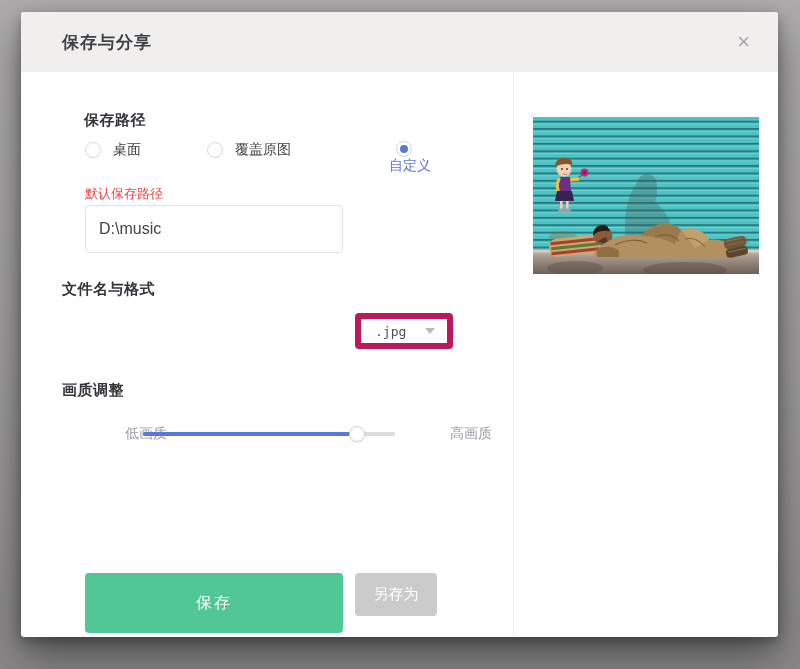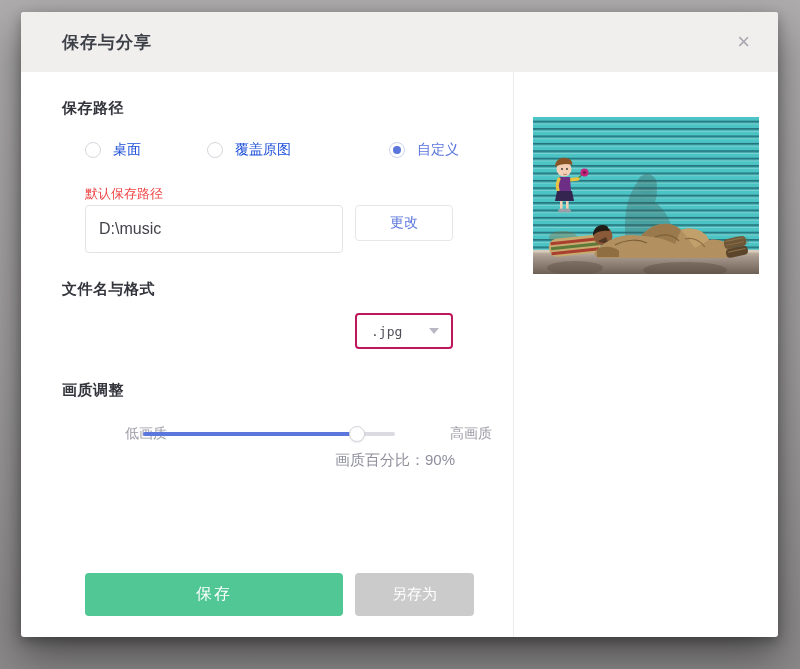--- a/index.html
+++ b/index.html
@@ -19,31 +19,31 @@
     display:flex; align-items:center; justify-content:space-between;
     padding:0 28px 0 41px;
     gap:23px;
   }
   .dialog-title { font-size:17px; font-weight:bold; color:#3e4048; letter-spacing:1px; }
   .close-btn { font-size:22px; color:#a7a7b0; line-height:1; cursor:pointer; font-weight:400; }
   .dialog-body { position:relative; height:565px; }
   .v-divider { position:absolute; left:492px; top:0; bottom:0; width:1px; background:#ececee; }
 
   .section-title { position:absolute; left:41px; font-size:15px; font-weight:bold; color:#33343c; letter-spacing:0.5px; }
-  .st-path { top:27px; }
+  .st-path { top:39px;margin-left:22px; }
   .st-file { top:208px; }
   .st-quality { top:309px; }
 
   .radio-item { position:absolute; top:69px; display:flex; align-items:center; cursor:pointer; }
-  .radio-pos-0 { left:64px; } .radio-pos-1 { left:186px; } .radio-pos-2 { left:368px; }
+  .radio-pos-0 { left:64px; } .radio-pos-1 { left:186px; } .radio-pos-2 { left:356px;flex-direction:column; }
   .radio-circle { width:16px; height:16px; border:1px solid #d7d7dd; border-radius:50%; background:#fff; position:relative; flex:0 0 auto; }
   .radio-dot { display:none; }
   .radio-item.selected .radio-circle { border-color:#ccd3ef; }
   .radio-item.selected .radio-dot { display:block; position:absolute; top:3px; left:3px; width:8px; height:8px; border-radius:50%; background:#5b76dc; }
-  .radio-label { margin-left:12px; font-size:14px; color:#1d4ed8; }
+  .radio-label { margin-left:12px; font-size:14px; color:#404040; }
   .radio-item.selected .radio-label { color:#5b76dc; }
 
   .hint-label { position:absolute; left:64px; top:113px; font-size:13px; color:#ef4444; }
 
   .text-input {
     position:absolute; left:64px; width:258px; height:48px;
     border:1px solid #e3e3e7; border-radius:4px; background:#fff;
     font-family:"Liberation Sans", sans-serif;
     font-size:16px; color:#43434b; padding:0 13px; outline:none;
   }
@@ -53,21 +53,21 @@
   .side-btn {
     position:absolute; left:334px; width:98px; height:36px;
     border:1px solid #e7e7eb; border-radius:4px; background:#fff;
     font-family:"Liberation Sans", sans-serif;
     font-size:14px; color:#5b76dc; cursor:pointer;
   }
   .change-btn { top:133px; }
 
   .format-select {
     position:absolute; left:334px; top:241px; width:98px; height:36px;
-    border:2px solid #be185d; border-radius:4px; background:#fff;
+    border:6px solid #be185d; border-radius:4px; background:#fff;
     display:flex; align-items:center; justify-content:space-between;
     padding:0 12px 0 14px; cursor:pointer;
   }
   .format-value { font-family:"DejaVu Sans Mono", monospace; font-size:13px; color:#4e4e58; }
   .caret-down { width:0; height:0; border-left:5px solid transparent; border-right:5px solid transparent; border-top:6px solid #b9b9c3; }
 
   .slider-label { position:absolute; top:353px; font-size:14px; color:#9b9ba6;margin-left:40px; }
   .slider-label-low { left:64px; }
   .slider-label-high { left:389px; }
   .slider-track { position:absolute; left:122px; top:360px; width:252px; height:4px; border-radius:2px; background:#dbdbe1; cursor:pointer; }
@@ -75,26 +75,26 @@
   .slider-thumb {
     position:absolute; top:-6px; left:85%; width:16px; height:16px; border-radius:50%;
     background:#fff; border:1px solid #d4d4dc; transform:translateX(-50%);
     box-shadow:0 1px 2px rgba(0,0,0,.08); cursor:grab;
   }
   .stat { position:absolute; top:379px; font-size:15px; color:#8f8f9d; }
   .stat-size { left:64px; }
   .stat-percent { left:244px; width:190px; text-align:right; }
 
   .save-btn {
-    position:absolute; left:64px; top:501px; width:258px; height:43px;
+    position:absolute; left:64px; top:501px; width:258px; height:60px;
     background:#50c795; border:none; border-radius:4px; color:#fff; font-size:16px;
     font-family:Liberation Sans, sans-serif; letter-spacing:2px; cursor:pointer;
   }
   .save-as-btn {
-    position:absolute; left:334px; top:501px; width:119px; height:43px;
+    position:absolute; left:334px; top:501px; width:82px; height:43px;
     background:#cbcbcb; border:none; border-radius:4px; color:#fff; font-size:15px;
     font-family:"Liberation Sans", sans-serif; cursor:pointer;
   }
 
   .preview-wrap { position:absolute; left:512px; top:45px; width:226px; height:157px; }
   .preview-wrap svg { display:block; width:226px; height:157px; }
 </style>
 </head>
 <body>
 
@@ -120,39 +120,35 @@
     </div>
     <div class="radio-item radio-pos-2 selected">
       <span class="radio-circle">
           <span class="radio-dot"></span>
         </span>
       <span class="radio-label">自定义</span>
     </div>
 
     <div class="hint-label">默认保存路径</div>
     <input class="text-input path-input" type="text" value="D:\music" style="">
-    <button class="side-btn change-btn">更改</button>
 
     <div class="section-title st-file">文件名与格式</div>
     <div class="format-select">
       <span class="format-value">.jpg</span>
       <span class="caret-down"></span>
     </div>
 
     <div class="section-title st-quality">画质调整</div>
     <span class="slider-label slider-label-low">低画质</span>
     <div class="slider-track">
       <div class="slider-fill" style="width: 85%;"></div>
       <div class="slider-thumb" style="left: 85%;"></div>
     </div>
     <span class="slider-label slider-label-high">高画质</span>
 
-    <div class="stat stat-percent">
-      <span>画质百分比：</span><span>90%</span>
-    </div>
 
     <button class="save-btn">保存</button>
     <button class="save-as-btn">另存为</button>
 
     <div class="preview-wrap">
       <svg viewBox="0 0 226 157" preserveAspectRatio="none">
         <defs>
           <pattern id="shutter" width="226" height="7.4" patternUnits="userSpaceOnUse">
             <rect width="226" height="7.4" fill="#4cc4c5"></rect>
             <rect y="3.9" width="226" height="0.7" fill="#17545c"></rect>

